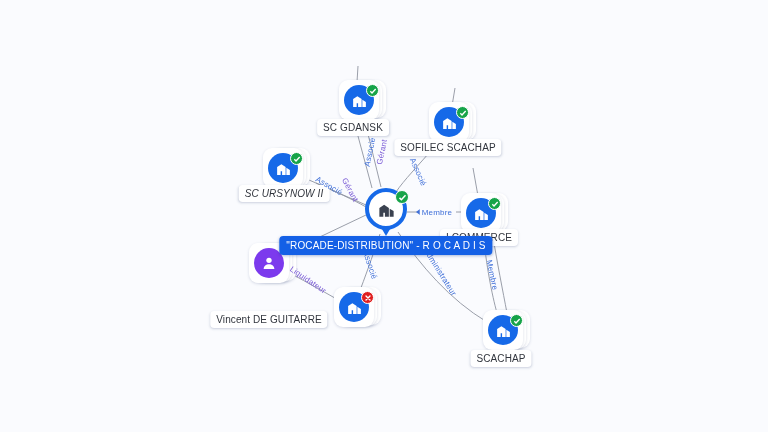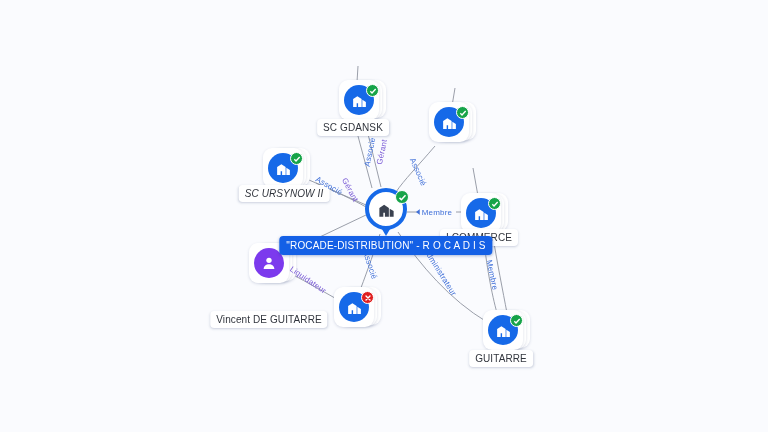--- a/index.html
+++ b/index.html
@@ -205,20 +205,21 @@
       <svg width="17" height="17" viewBox="0 0 24 24" fill="#ffffff">
         <path d="M3 21V10l6-4 6 4v11h-5v-5H8v5H3zm13 0V11l5 3v7h-5z"></path>
       </svg>
     </div>
     <div class="badge ok">
       <svg width="8" height="8" viewBox="0 0 24 24" fill="none" stroke="#ffffff" stroke-width="4">
           <path d="M4 13l5 5L20 6"></path>
         </svg>
     </div>
   </div>
+  <div class="node-label" style="left:448px; top:139px;">SOFILEC SCACHAP</div>
 
   <div class="node-stack" style="left:283px; top:168px;">
     <div class="stack-card card-3"></div>
     <div class="stack-card card-2"></div>
     <div class="stack-card card-1"></div>
     <div class="disc">
       <svg width="17" height="17" viewBox="0 0 24 24" fill="#ffffff">
         <path d="M3 21V10l6-4 6 4v11h-5v-5H8v5H3zm13 0V11l5 3v7h-5z"></path>
       </svg>
     </div>
@@ -284,21 +285,21 @@
       <svg width="17" height="17" viewBox="0 0 24 24" fill="#ffffff">
         <path d="M3 21V10l6-4 6 4v11h-5v-5H8v5H3zm13 0V11l5 3v7h-5z"></path>
       </svg>
     </div>
     <div class="badge ok">
       <svg width="8" height="8" viewBox="0 0 24 24" fill="none" stroke="#ffffff" stroke-width="4">
           <path d="M4 13l5 5L20 6"></path>
         </svg>
     </div>
   </div>
-  <div class="node-label" style="left:501px; top:350px;">GUITARRE</div>
+  <div class="node-label" style="left:501px; top:350px;">SCACHAP</div>
 
   <div class="pin-wrap" style="left:386px; top:212px; z-index:25;">
     <div class="pin-tip"></div>
     <div class="pin">
       <svg width="19" height="19" viewBox="0 0 24 24" fill="#3b4250">
         <path d="M3 21V10l6-4 6 4v11h-5v-5H8v5H3zm13 0V11l5 3v7h-5z"></path>
       </svg>
     </div>
     <div class="pin-badge">
       <svg width="9" height="9" viewBox="0 0 24 24" fill="none" stroke="#ffffff" stroke-width="4">

